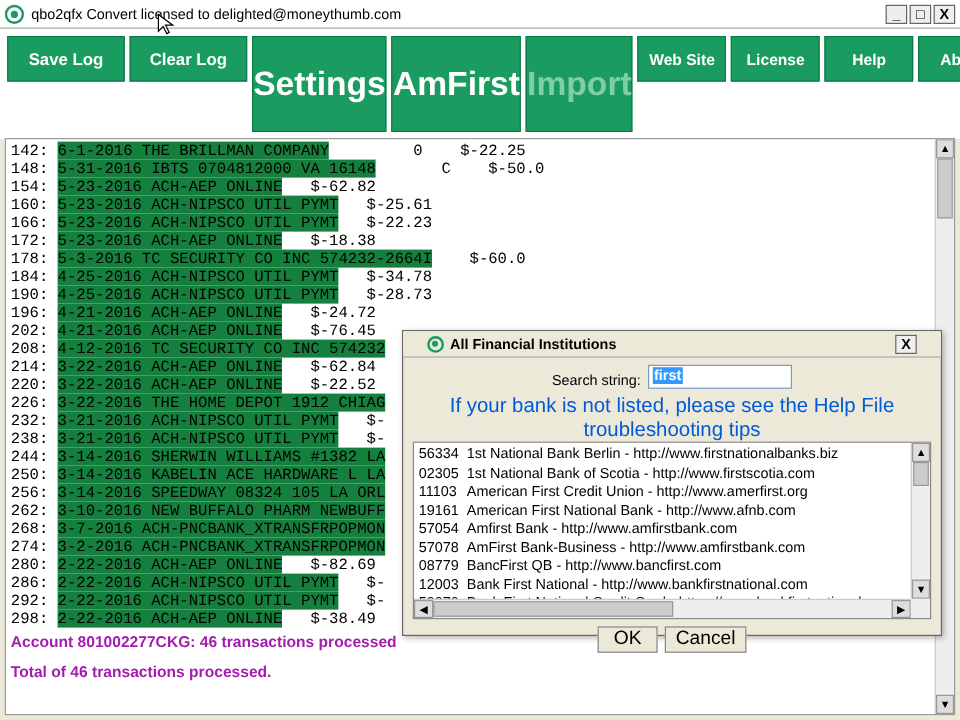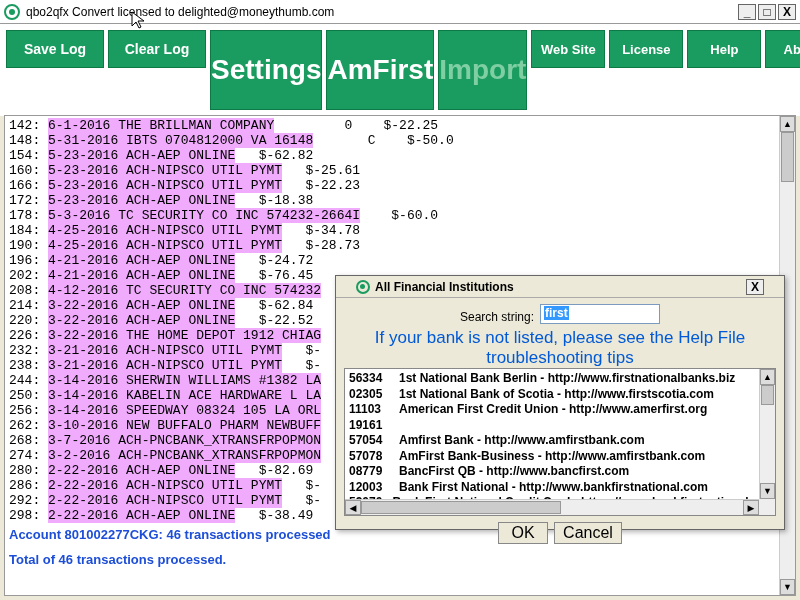--- a/index.html
+++ b/index.html
@@ -23,40 +23,40 @@
   
   .logarea { position: absolute; top: 115px; left: 4px; right: 4px; bottom: 4px; background: #fff; border: 1px solid #999; overflow: hidden; }
   .logscroll { position: absolute; top: 0; right: 0; bottom: 0; width: 16px; background: #eee; border-left: 1px solid #ccc; }
   .logscroll .arrow { height: 16px; background: #ddd; border: 1px solid #999; display:flex; align-items:center; justify-content:center; font-size:9px;}
   .logscroll .track { position: absolute; top: 16px; bottom: 16px; left: 0; right: 0; }
   .logscroll .thumb { position: absolute; left:1px; right:1px; top: 0; height: 50px; background: #ccc; border: 1px solid #999; }
   .logscroll .arrow.bot { position:absolute; bottom:0; left:0; right:0;}
   
   .logcontent { padding: 2px 4px; font-family: "Courier New", monospace; font-size: 13px; line-height: 15px; }
   .logline { white-space: pre; }
-  .hl { background: #f0abfc; }
-  .summary { color: #1d4ed8; font-weight: bold; margin-top: 4px; font-family: Tahoma, Arial, sans-serif; font-size: 13px;}
+  .hl { background: #15803d; }
+  .summary { color: #a21caf; font-weight: bold; margin-top: 4px; font-family: Tahoma, Arial, sans-serif; font-size: 13px;}
   
   .dialog { position: absolute; top: 275px; left: 335px; width: 450px; height: 255px; background: #ece9d8; border: 1px solid #666; box-shadow: 2px 2px 5px rgba(0,0,0,0.3); }
   .dialog .dtitle { height: 22px; display: flex; align-items: center; padding: 0 20px; border-bottom: 1px solid #aaa; background: #ece9d8; }
   .dialog .dtitle .logo { width: 14px; height: 14px; border: 2px solid #1a9b5f; border-radius: 50%; margin-right: 5px; position:relative;}
   .dialog .dtitle .logo::after { content:''; position:absolute; width:5px; height:5px; background:#1a9b5f; border-radius:50%; top:2px; left:2px;}
   .dialog .dtitle span { flex: 1; font-weight: bold; font-size: 12px; }
   .dialog .dclose { width: 18px; height: 16px; border: 1px solid #666; background: #eee; display:flex; align-items:center; justify-content:center; font-weight:bold; cursor:pointer; font-size:12px;}
   
   .dialog .dbody { padding: 6px 8px 4px 8px; }
   .dialog .searchrow { display: flex; align-items: flex-end; justify-content: center; gap: 6px; margin-bottom: 4px; }
   .dialog .searchrow label { font-size: 12px; }
   .sel { background:#3399ff; color:#fff; padding: 0 1px; font-weight: bold;}
   
   .dialog .hint { color: #0059d6; font-size: 17px; text-align: center; margin-bottom: 0; }
   
   .dialog .listwrap { border: 1px solid #888; background: #fff; height: 148px; position: relative; overflow: hidden; }
   .dialog .listcontent { padding: 2px 4px; font-size: 12px; line-height: 15.5px; }
-  .dialog .listrow { display: flex; gap: 10px; white-space: nowrap; font-weight: bold; }
+  .dialog .listrow { display: flex; white-space: nowrap; }
   .dialog .listrow .code { width: 40px; }
   .dialog .vscroll { position:absolute; top:0; right:0; bottom:16px; width:16px; background:#eee; border-left:1px solid #ccc;}
   .dialog .vscroll .arrow { height:16px; background:#ddd; border:1px solid #999; display:flex;align-items:center;justify-content:center;font-size:9px;}
   .dialog .vscroll .arrow.bot{position:absolute;bottom:0;left:0;right:0;}
   .dialog .vscroll .vthumb { position:absolute; left:1px; right:1px; top:16px; height:20px; background:#ccc; border:1px solid #999;}
   .dialog .hscroll { position:absolute; left:0; right:16px; bottom:0; height:16px; background:#eee; border-top:1px solid #ccc;}
   .dialog .hscroll .harrow { width:16px; height:100%; background:#ddd; border:1px solid #999; display:inline-flex;align-items:center;justify-content:center;font-size:9px; position:absolute;}
   .dialog .hscroll .harrow.left{left:0;} .dialog .hscroll .harrow.right{right:0;}
   .dialog .hscroll .hthumb { position:absolute; top:1px; bottom:1px; left:16px; width:200px; background:#ccc; border:1px solid #999;}
   .dialog .corner { position:absolute; right:0; bottom:0; width:16px; height:16px; background:#eee;}
@@ -157,20 +157,21 @@
           <div class="listrow">
             <span class="code">02305</span>
             <span>1st National Bank of Scotia - http://www.firstscotia.com</span>
           </div>
           <div class="listrow">
             <span class="code">11103</span>
             <span>American First Credit Union - http://www.amerfirst.org</span>
           </div>
           <div class="listrow">
             <span class="code">19161</span>
+            <span>American First National Bank - http://www.afnb.com</span>
           </div>
           <div class="listrow">
             <span class="code">57054</span>
             <span>Amfirst Bank - http://www.amfirstbank.com</span>
           </div>
           <div class="listrow">
             <span class="code">57078</span>
             <span>AmFirst Bank-Business - http://www.amfirstbank.com</span>
           </div>
           <div class="listrow">

